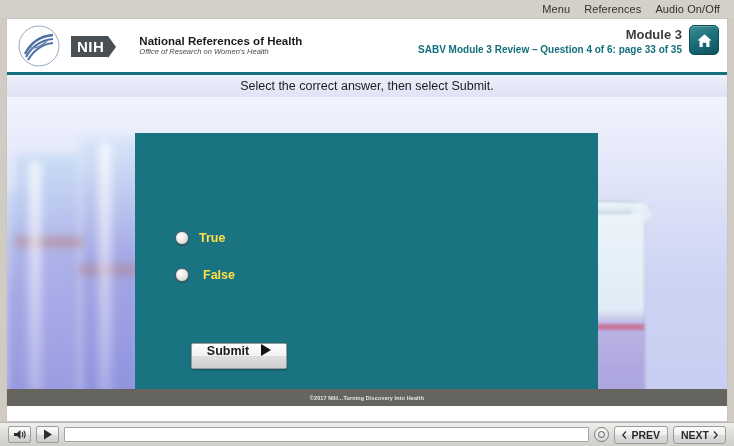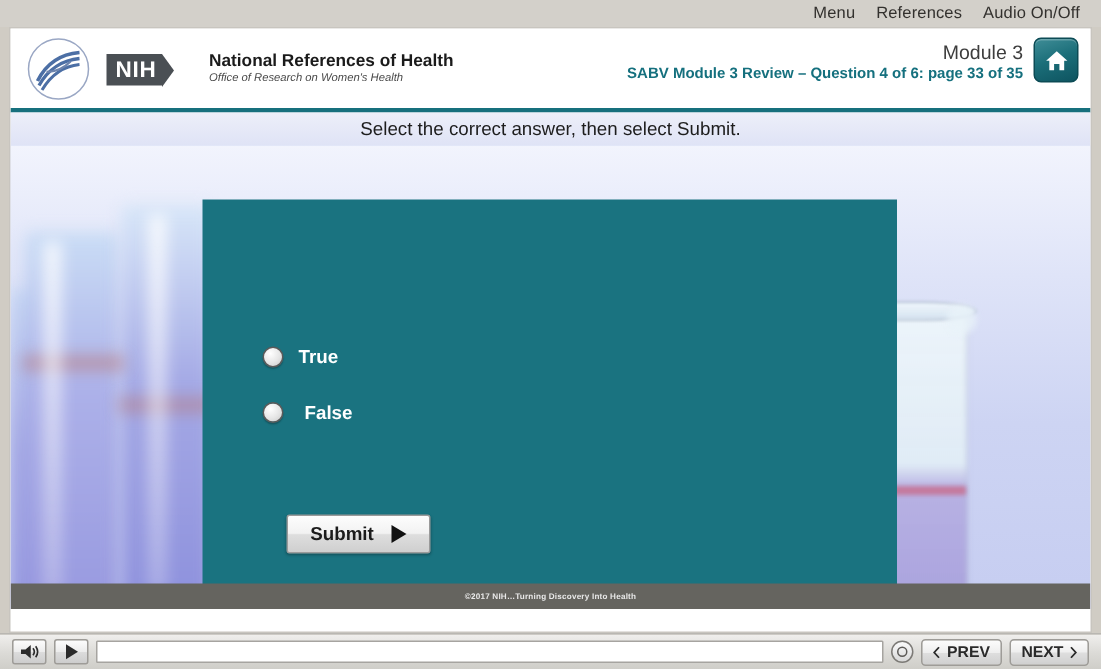--- a/index.html
+++ b/index.html
@@ -82,21 +82,21 @@
     font-size: 7.5px; color: #4a4a4a; font-style: italic;
     white-space: nowrap;
   }
 
   .hdr-right {
     position: absolute; right: 8px; top: 6px;
     display: flex; align-items: flex-start; gap: 7px;
   }
   .hdr-text { text-align: right; padding-top: 2px; }
   .hdr-module {
-    font-size: 13px; font-weight: normal; color: #3d3d3d;
+    font-size: 13px; font-weight: bold; color: #3d3d3d;
     line-height: 1.25; white-space: nowrap;
   }
   .hdr-breadcrumb {
     font-size: 10px; font-weight: bold; color: #15707e;
     line-height: 1.35; white-space: nowrap;
   }
   .home-btn {
     width: 30px; height: 30px; border-radius: 5px;
     background: linear-gradient(160deg, #3f8d97 0%, #1b6e79 48%, #0e5460 100%);
     border: 1px solid #0c4b55;
@@ -209,32 +209,32 @@
     margin-bottom: 23px; cursor: pointer;
   }
   .radio {
     width: 14px; height: 14px; border-radius: 50%;
     background: radial-gradient(circle at 35% 30%, #ffffff 0%, #e6e6e6 55%, #c9c9c9 100%);
     border: 1px solid #5a5a5a;
     box-shadow: 0 1px 1px rgba(0,0,0,.25);
     flex: none;
   }
   .choice-label {
-    font-size: 12.5px; color: #ffffff; font-weight: bold;
+    font-size: 12.5px; color: #fde047; font-weight: bold;
   }
   .choice.false .choice-label { padding-left: 4px; }
 
   .submit-btn {
     position: absolute; left: 56px; top: 210px;
     min-width: 96px; height: 26px;
     padding: 0 13px;
     background: linear-gradient(180deg, #fdfdfd 0%, #f2f2f2 48%, #dedede 52%, #cfcfcf 100%);
     border: 1px solid #9a9a9a;
     border-radius: 2px;
-    display: flex; align-items: center; justify-content: center; gap: 12px;
+    display: flex; justify-content: center; gap: 12px;
     cursor: pointer;
     box-shadow: 0 1px 2px rgba(0,0,0,.3);
   }
   .submit-btn .lbl { font-size: 12.5px; font-weight: bold; color: #1b1b1b; }
   .submit-btn .arrow {
     width: 0; height: 0;
     border-top: 6px solid transparent;
     border-bottom: 6px solid transparent;
     border-left: 10px solid #111111;
   }

